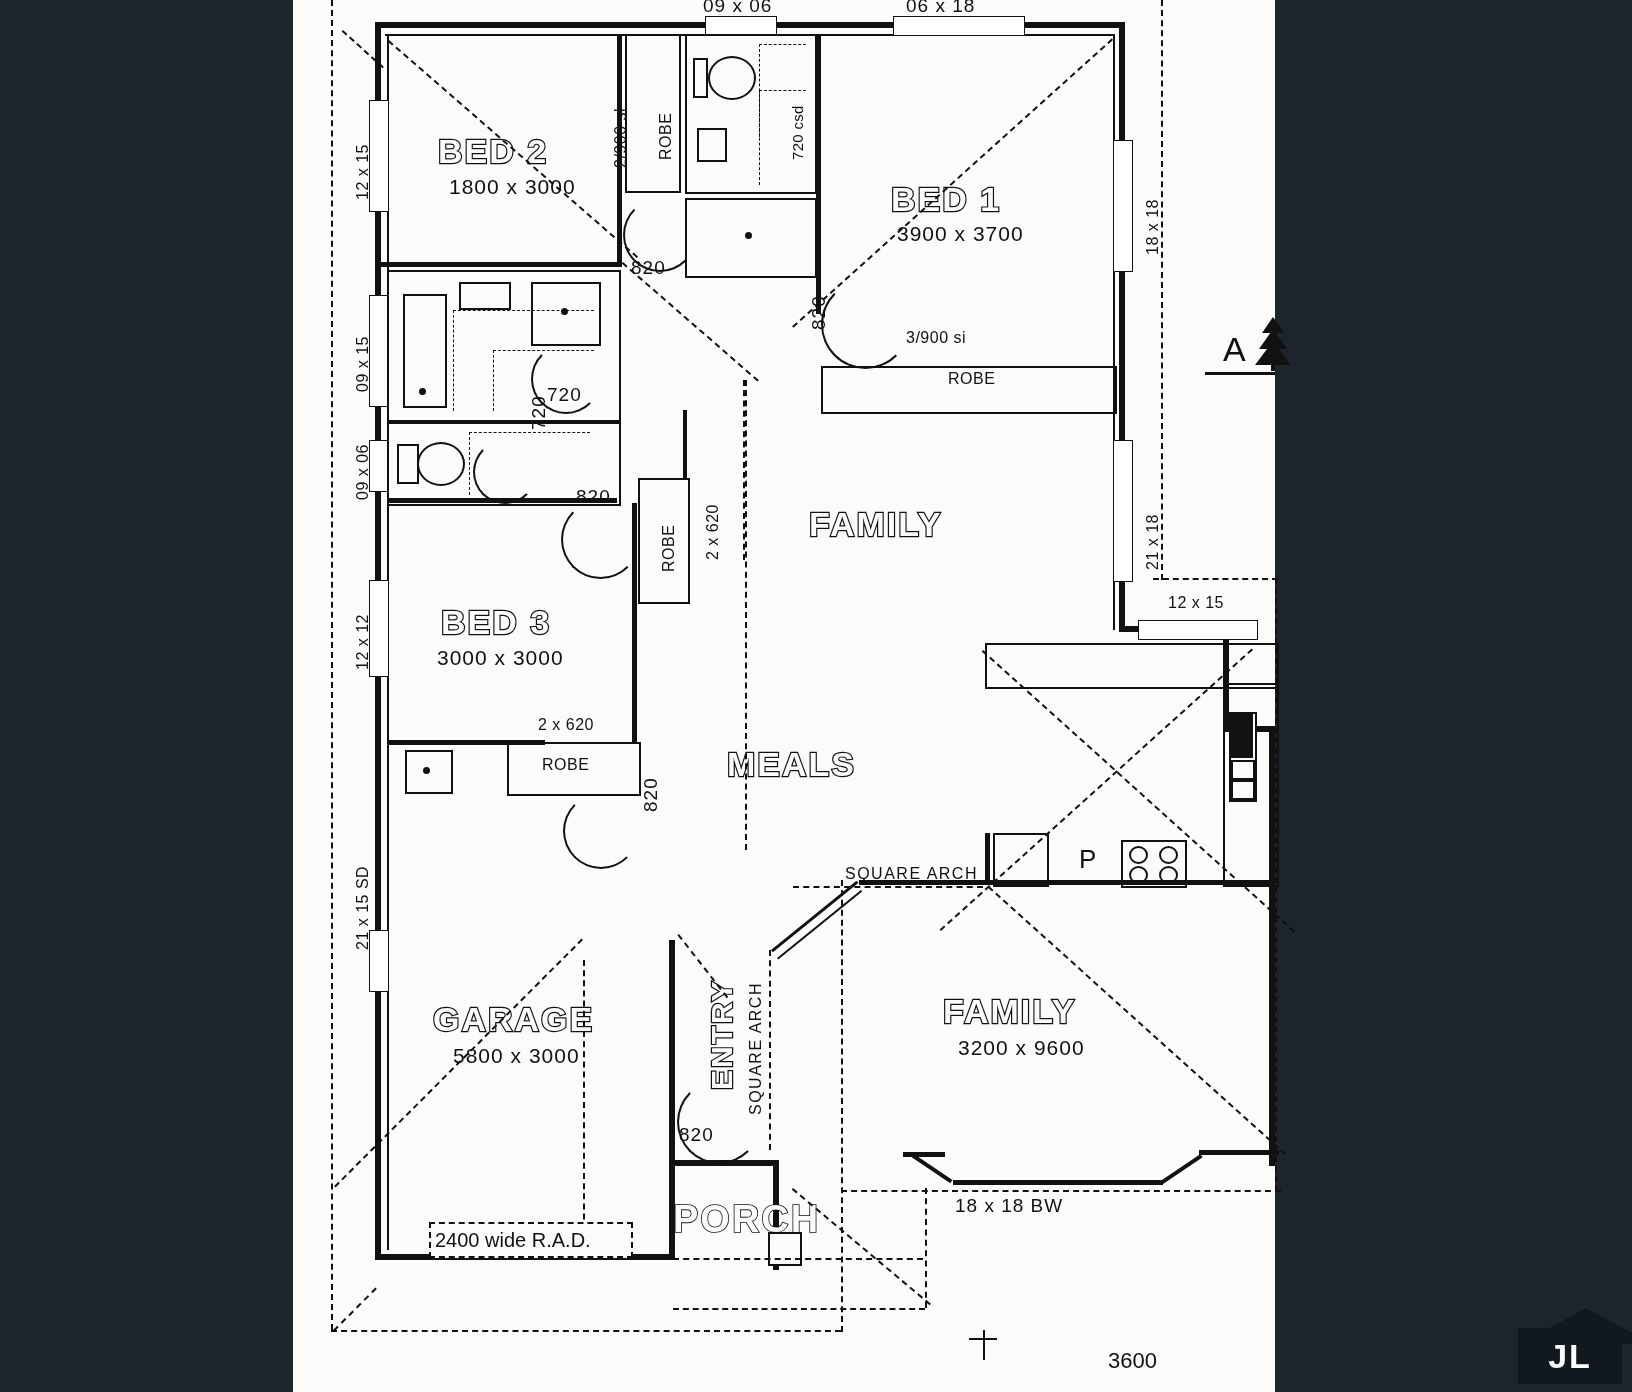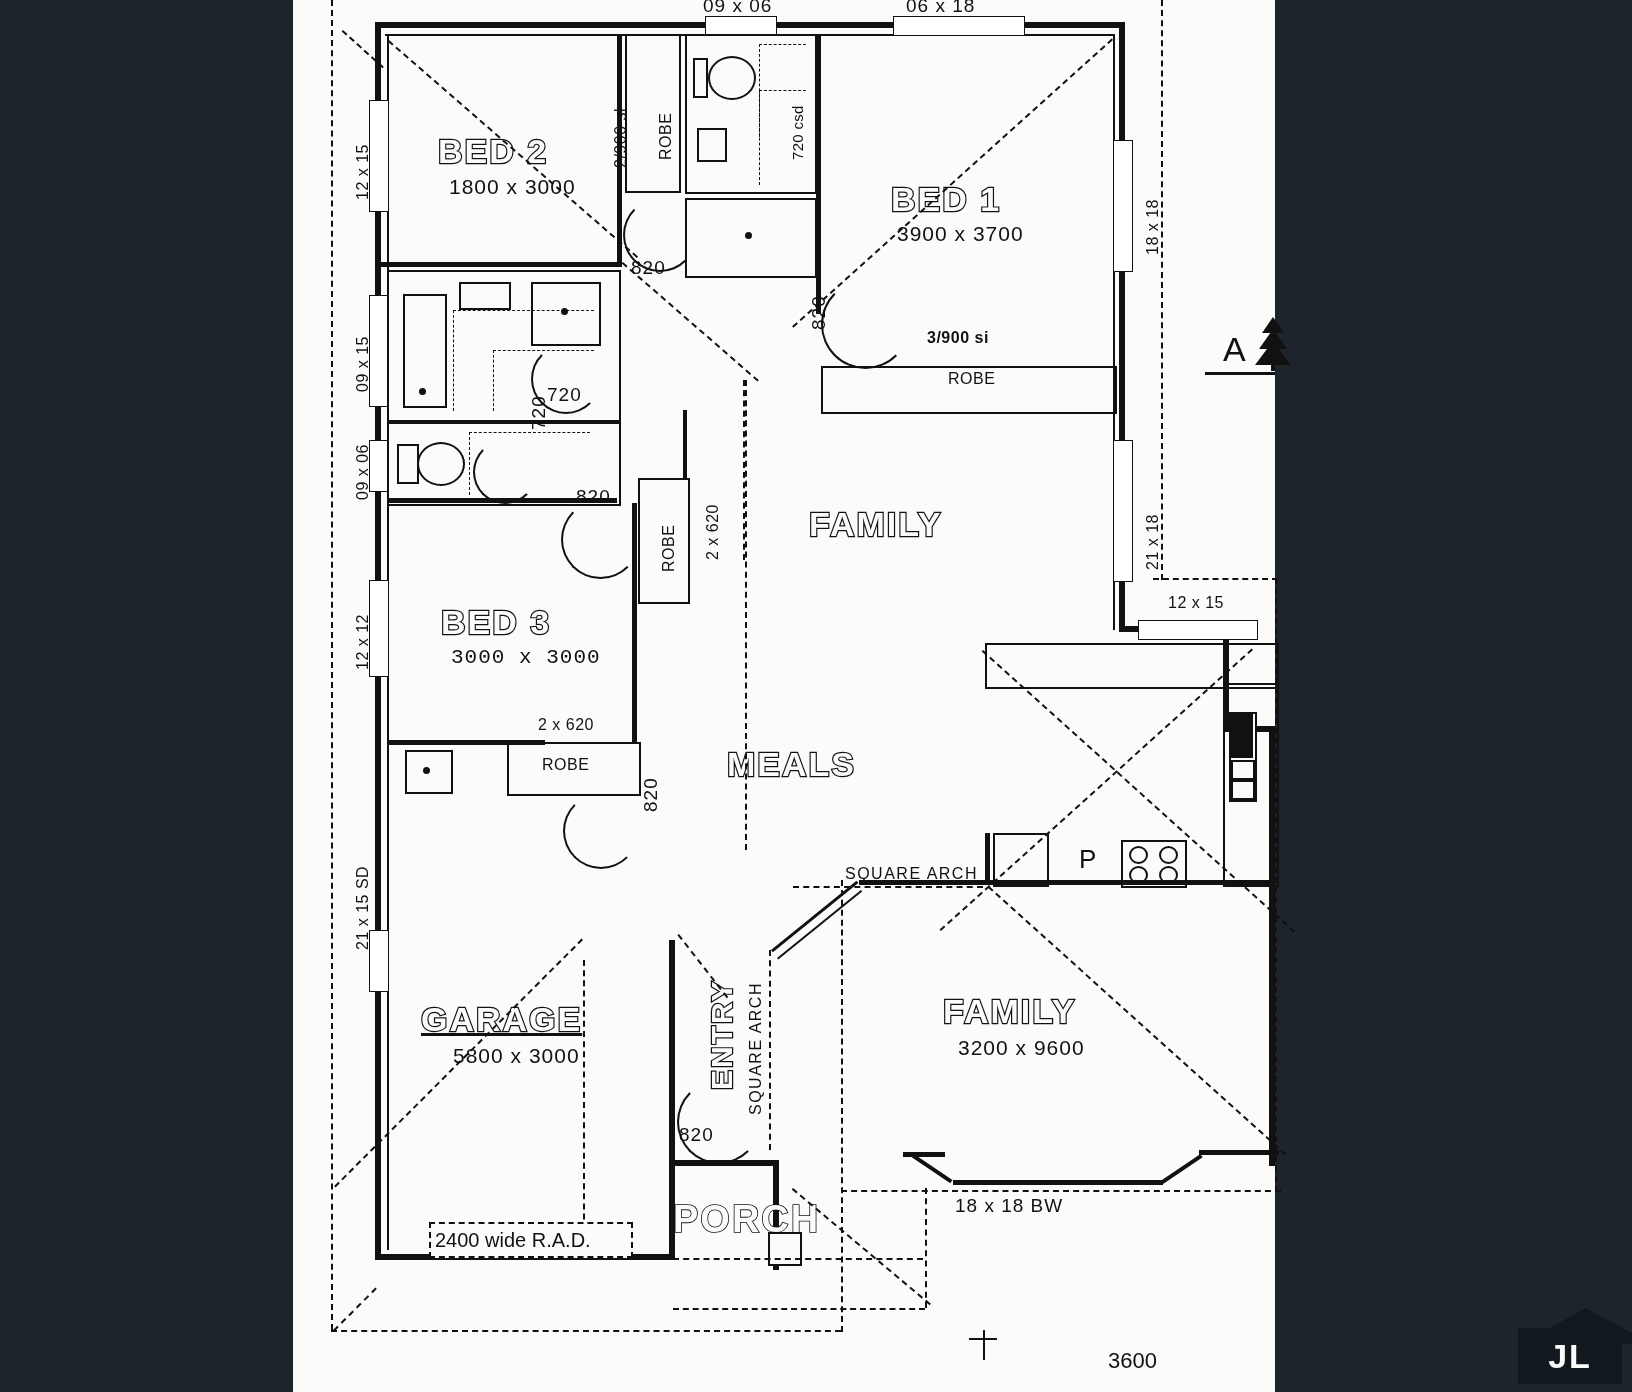--- a/index.html
+++ b/index.html
@@ -143,21 +143,21 @@
 
   <span class="roomname" style="left:598px;top:180px;">BED 1</span>
   <span class="roomsize" style="left:604px;top:222px;">3900 x 3700</span>
 
   <div class="wall" style="left:523px;top:34px;width:5px;height:280px;"></div>
   <div class="door-arc" style="left:528px;top:280px;width:85px;height:85px;"></div>
   <span class="lbl dim rot90" style="left:516px;top:330px;">820</span>
 
   <div class="rm" style="left:528px;top:366px;width:292px;height:44px;"></div>
   <span class="lbl small" style="left:655px;top:371px;">ROBE</span>
-  <span class="lbl small" style="left:634px;top:330px;font-weight:bold;">3/900 si</span>
+  <span class="lbl small" style="left:613px;top:330px;">3/900 si</span>
 
   <div class="rm" style="left:94px;top:270px;width:230px;height:148px;"></div>
   <div class="fix" style="left:110px;top:294px;width:40px;height:110px;"></div>
   <div class="dot" style="left:126px;top:388px;"></div>
   <div class="fix" style="left:166px;top:282px;width:48px;height:24px;"></div>
   <div class="fix" style="left:238px;top:282px;width:66px;height:60px;"></div>
   <div class="dot" style="left:268px;top:308px;"></div>
   <div class="tile" style="left:160px;top:310px;width:140px;height:100px;"></div>
   <div class="tile" style="left:200px;top:350px;width:100px;height:60px;"></div>
   <div class="door-arc" style="left:238px;top:344px;width:66px;height:66px;"></div>
@@ -173,21 +173,21 @@
   <div class="wall" style="left:94px;top:498px;width:230px;height:5px;"></div>
   <div class="door-arc" style="left:268px;top:500px;width:75px;height:75px;"></div>
   <span class="lbl dim" style="left:283px;top:487px;">820</span>
 
   <div class="rm" style="left:345px;top:478px;width:48px;height:122px;"></div>
   <span class="lbl small rot90" style="left:368px;top:572px;">ROBE</span>
   <span class="lbl small rot90" style="left:412px;top:560px;">2 x 620</span>
   <div class="wall" style="left:390px;top:410px;width:4px;height:70px;"></div>
 
   <span class="roomname" style="left:148px;top:603px;">BED 3</span>
-  <span class="roomsize" style="left:158px;top:646px;font-family:Liberation Mono, monospace;">3000 x 3000</span>
+  <span class="roomsize" style="left:144px;top:646px;">3000 x 3000</span>
 
   <div class="wall" style="left:339px;top:503px;width:5px;height:240px;"></div>
   <div class="wall" style="left:94px;top:740px;width:158px;height:5px;"></div>
 
   <div class="rm" style="left:214px;top:742px;width:130px;height:50px;"></div>
   <span class="lbl small" style="left:249px;top:757px;">ROBE</span>
   <span class="lbl small" style="left:245px;top:717px;">2 x 620</span>
 
   <div class="fix" style="left:112px;top:750px;width:44px;height:40px;"></div>
   <div class="dot" style="left:130px;top:767px;"></div>
@@ -229,21 +229,21 @@
   <span class="roomname" style="left:650px;top:992px;">FAMILY</span>
   <span class="roomsize" style="left:665px;top:1036px;">3200 x 9600</span>
 
   <div class="wall" style="left:610px;top:1152px;width:42px;height:5px;"></div>
   <div class="diag" style="left:618px;top:1152px;width:50px;border-top:4px solid #111;transform:rotate(34deg);"></div>
   <div class="wall" style="left:660px;top:1180px;width:210px;height:5px;"></div>
   <div class="diag" style="left:866px;top:1182px;width:50px;border-top:4px solid #111;transform:rotate(-34deg);"></div>
   <div class="wall" style="left:906px;top:1150px;width:80px;height:5px;"></div>
   <span class="lbl dim" style="left:662px;top:1196px;">18 x 18 BW</span>
 
-  <span class="roomname" style="left:128px;top:1000px;text-decoration:underline;">GARAGE</span>
+  <span class="roomname" style="left:140px;top:1000px;">GARAGE</span>
   <span class="roomsize" style="left:160px;top:1044px;">5800 x 3000</span>
   <div class="dashv" style="left:290px;top:960px;height:290px;"></div>
 
   <div class="thinrect" style="left:136px;top:1222px;width:200px;height:32px;border-style:dashed;border-width:2px;"></div>
   <span class="lbl" style="left:142px;top:1230px;font-size:20px;">2400 wide R.A.D.</span>
 
   <span class="roomname rot90" style="left:412px;top:1090px;font-size:30px;">ENTRY</span>
   <div class="door-arc" style="left:384px;top:1080px;width:80px;height:80px;"></div>
   <span class="lbl dim" style="left:386px;top:1125px;">820</span>
 

